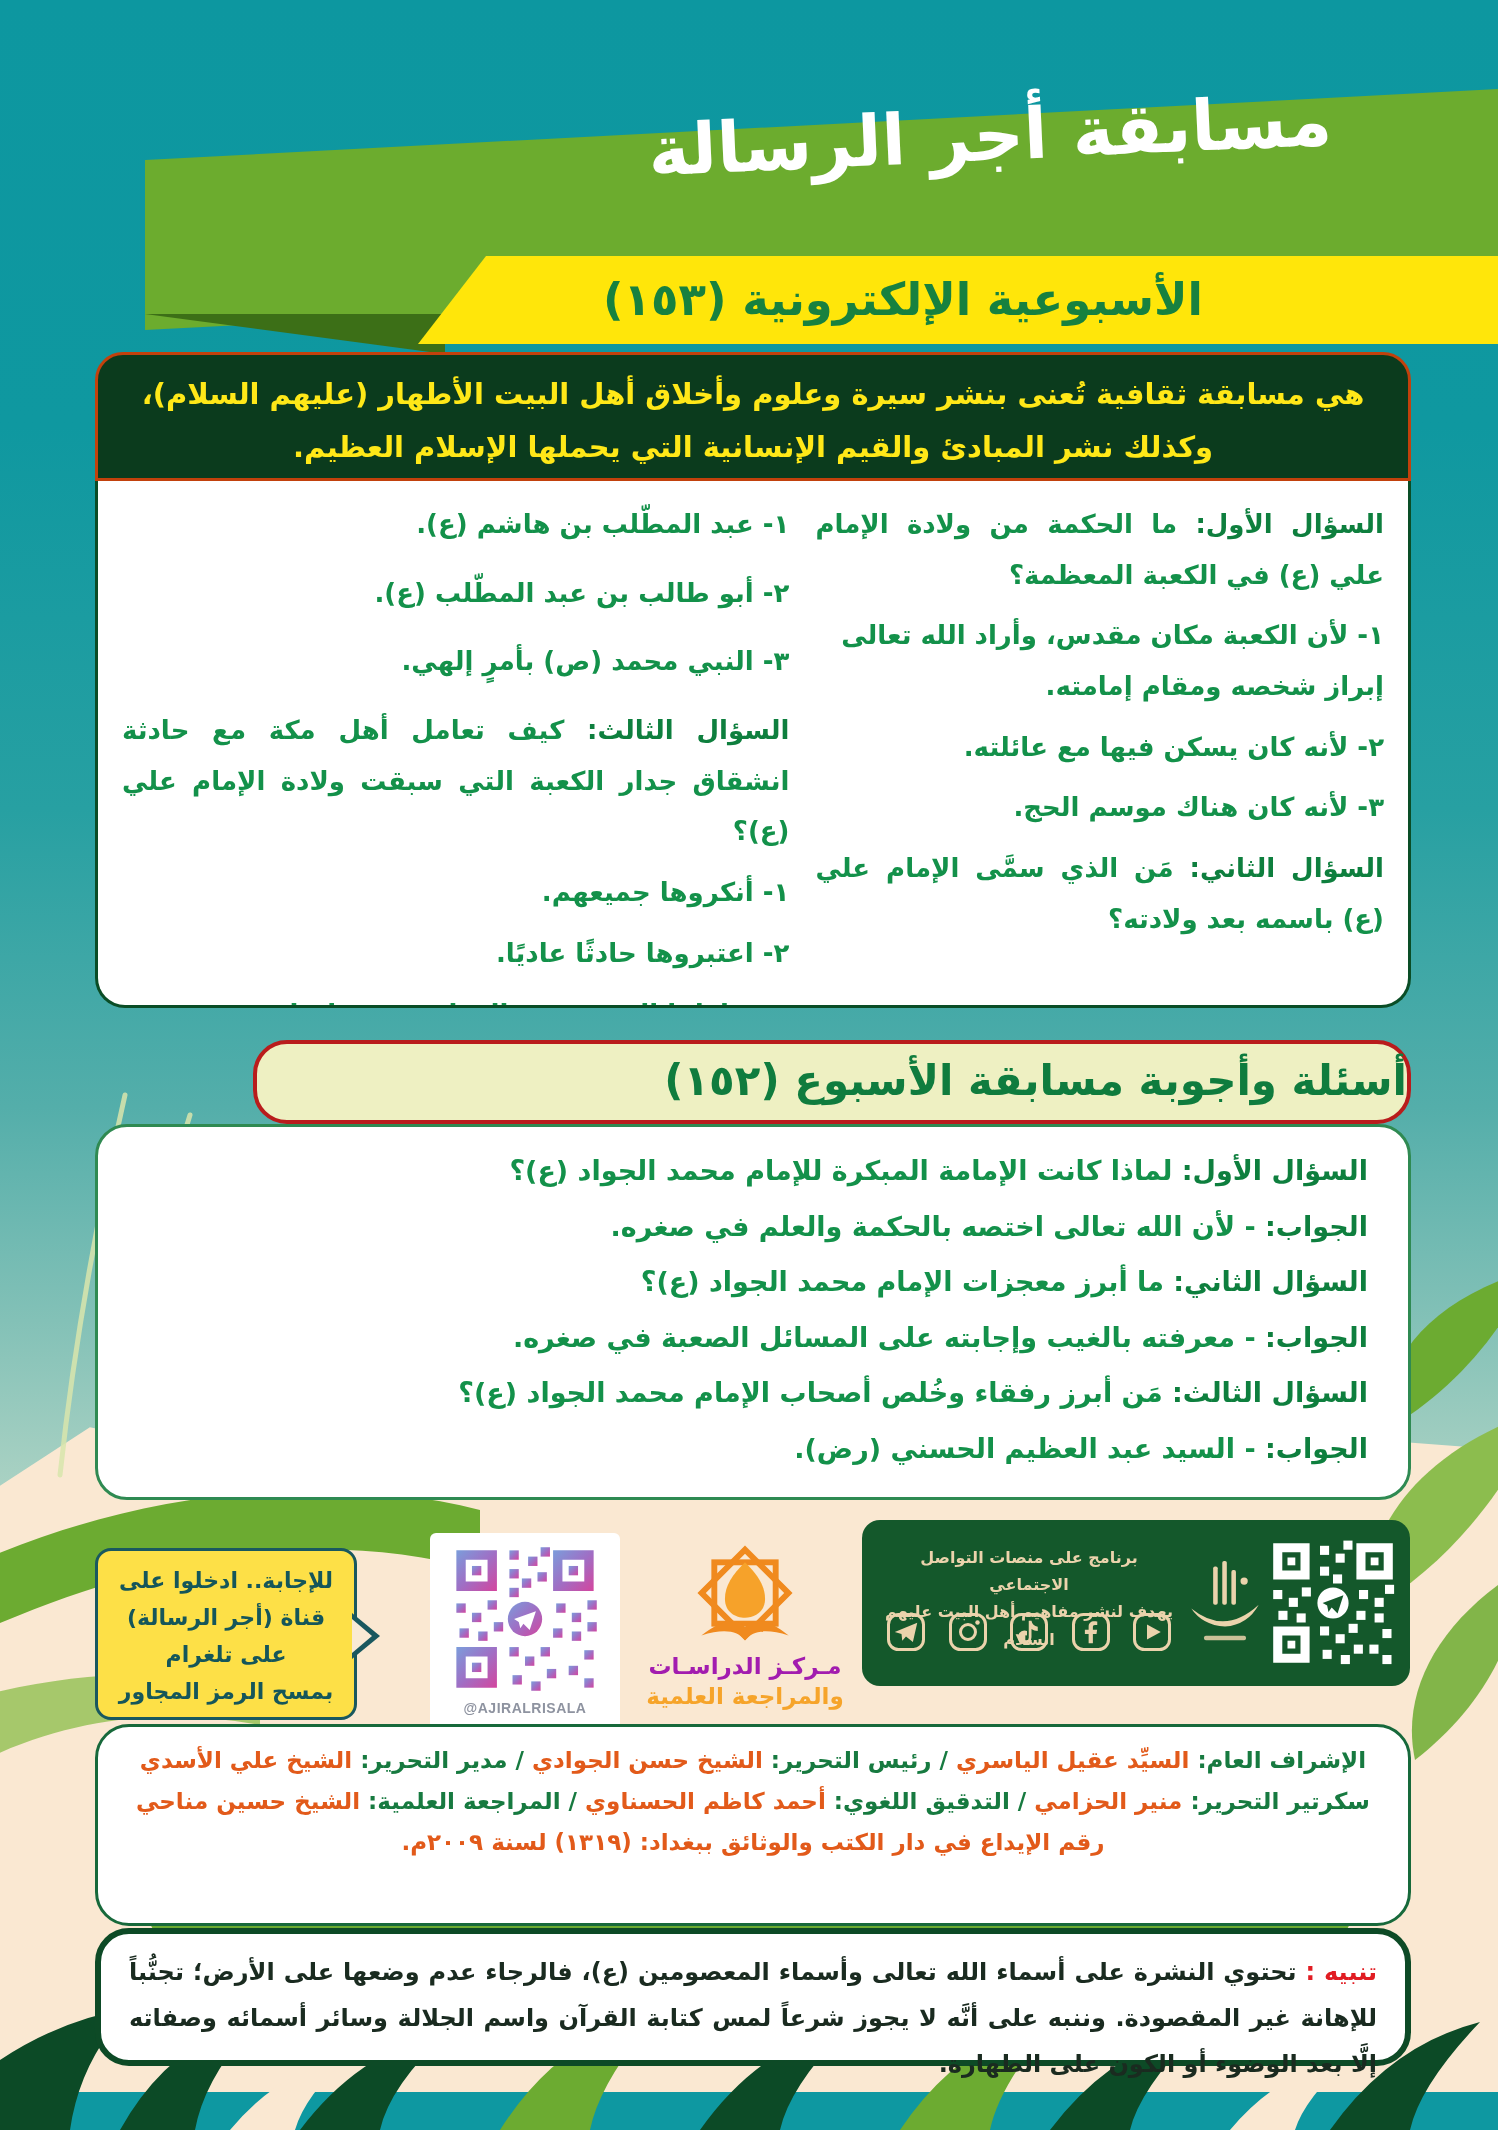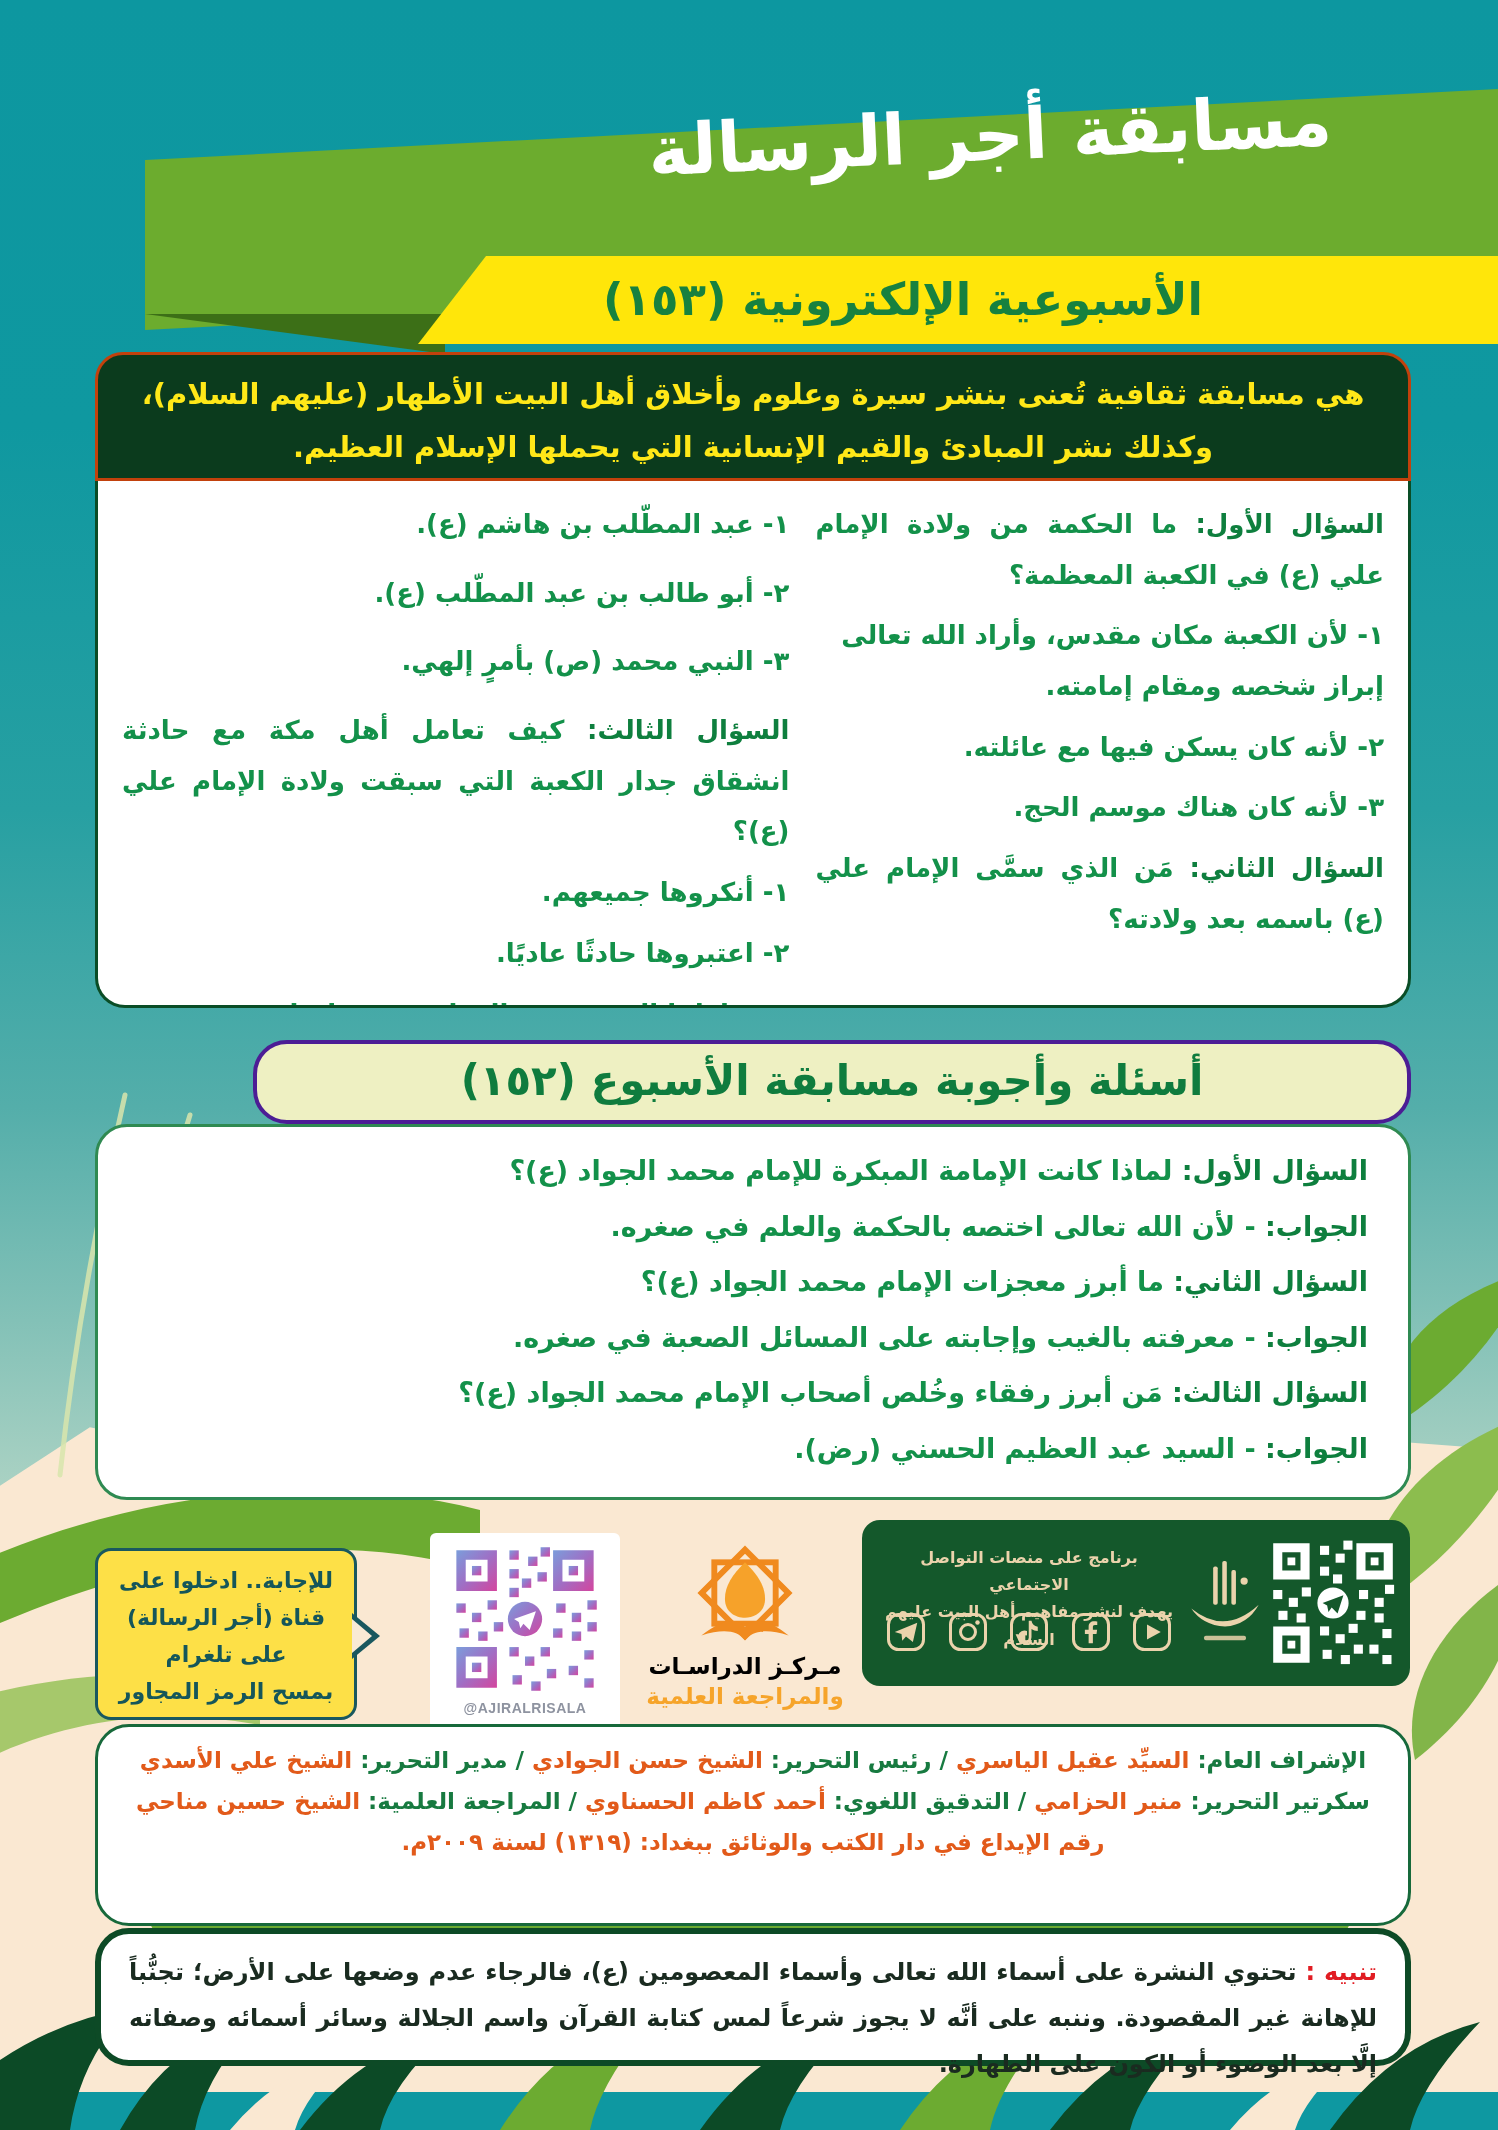--- a/index.html
+++ b/index.html
@@ -44,22 +44,22 @@
   .q-col{text-align:justify;}
   .q-col-r{width:46%;}
   .q-col-l{width:54%;}
   .q-box p{margin:0 0 10px;}
   .q-box p.opt{text-align:right;}
   .q-box p.sp{margin-bottom:18px;}
   .q-lab{color:#0e7f3e;}
 
   
   .banner152{left:253px;top:1040px;width:1158px;height:84px;background:#eef0c2;
-    border:4px solid #4c1d95;border-radius:34px;z-index:3;
-    text-align:center;line-height:74px;font-size:42px;color:#0f7c3e;}
+    border:4px solid #b91c1c;border-radius:34px;z-index:3;
+    text-align:right;line-height:74px;font-size:42px;color:#0f7c3e;}
   .qa-box{left:95px;top:1124px;width:1316px;height:376px;background:#ffffff;
     border:3px solid #2f8a52;border-radius:32px;z-index:3;
     padding:20px 40px;direction:rtl;text-align:right;color:#13914a;font-size:27px;line-height:1.8;}
   .qa-box p{margin:0 0 7px;}
   .qa-lab{color:#0e7f3e;}
 
   
   .bubble{left:95px;top:1548px;width:262px;height:172px;background:#fde047;
     border:3px solid #19585f;border-radius:16px;z-index:3;padding-top:12px;
     text-align:center;direction:rtl;color:#15565a;font-size:22px;line-height:1.68;}
@@ -70,21 +70,21 @@
   .bubble p{margin:0;}
 
   .qr-card{left:430px;top:1533px;width:190px;height:196px;background:#ffffff;border-radius:6px;
     z-index:3;padding:8px 10px 2px;text-align:center;}
   .qr-card svg{width:156px;height:156px;display:block;margin:0 auto;}
   .qr-caption{font-family:"Liberation Sans",sans-serif;font-size:14px;font-weight:bold;
     color:#8e93a0;letter-spacing:0.5px;margin-top:3px;}
 
   .center-logo{left:642px;top:1534px;width:206px;text-align:center;z-index:3;}
   .center-logo svg{width:118px;height:118px;display:block;margin:0 auto;}
-  .center-logo .cl1,.center-logo .cl2{font-size:23px;color:#000000;line-height:1.3;direction:rtl;}
+  .center-logo .cl1,.center-logo .cl2{font-size:23px;color:#a21caf;line-height:1.3;direction:rtl;}
   .center-logo .cl2{color:#f6a42a;}
 
   .social-box{left:862px;top:1520px;width:548px;height:166px;background:#14582b;border-radius:18px;z-index:3;}
   .sb-text{position:absolute;left:16px;top:24px;width:302px;color:#ebd3ac;font-size:16px;
     text-align:center;direction:rtl;line-height:1.7;}
   .sb-text p{margin:0;}
   .sb-icons{position:absolute;left:24px;top:92px;width:286px;display:flex;justify-content:space-between;}
   .sicon{width:40px;height:40px;display:block;}
   .sicon svg{width:40px;height:40px;display:block;}
   .sb-callig{position:absolute;left:322px;top:26px;width:82px;height:112px;}

